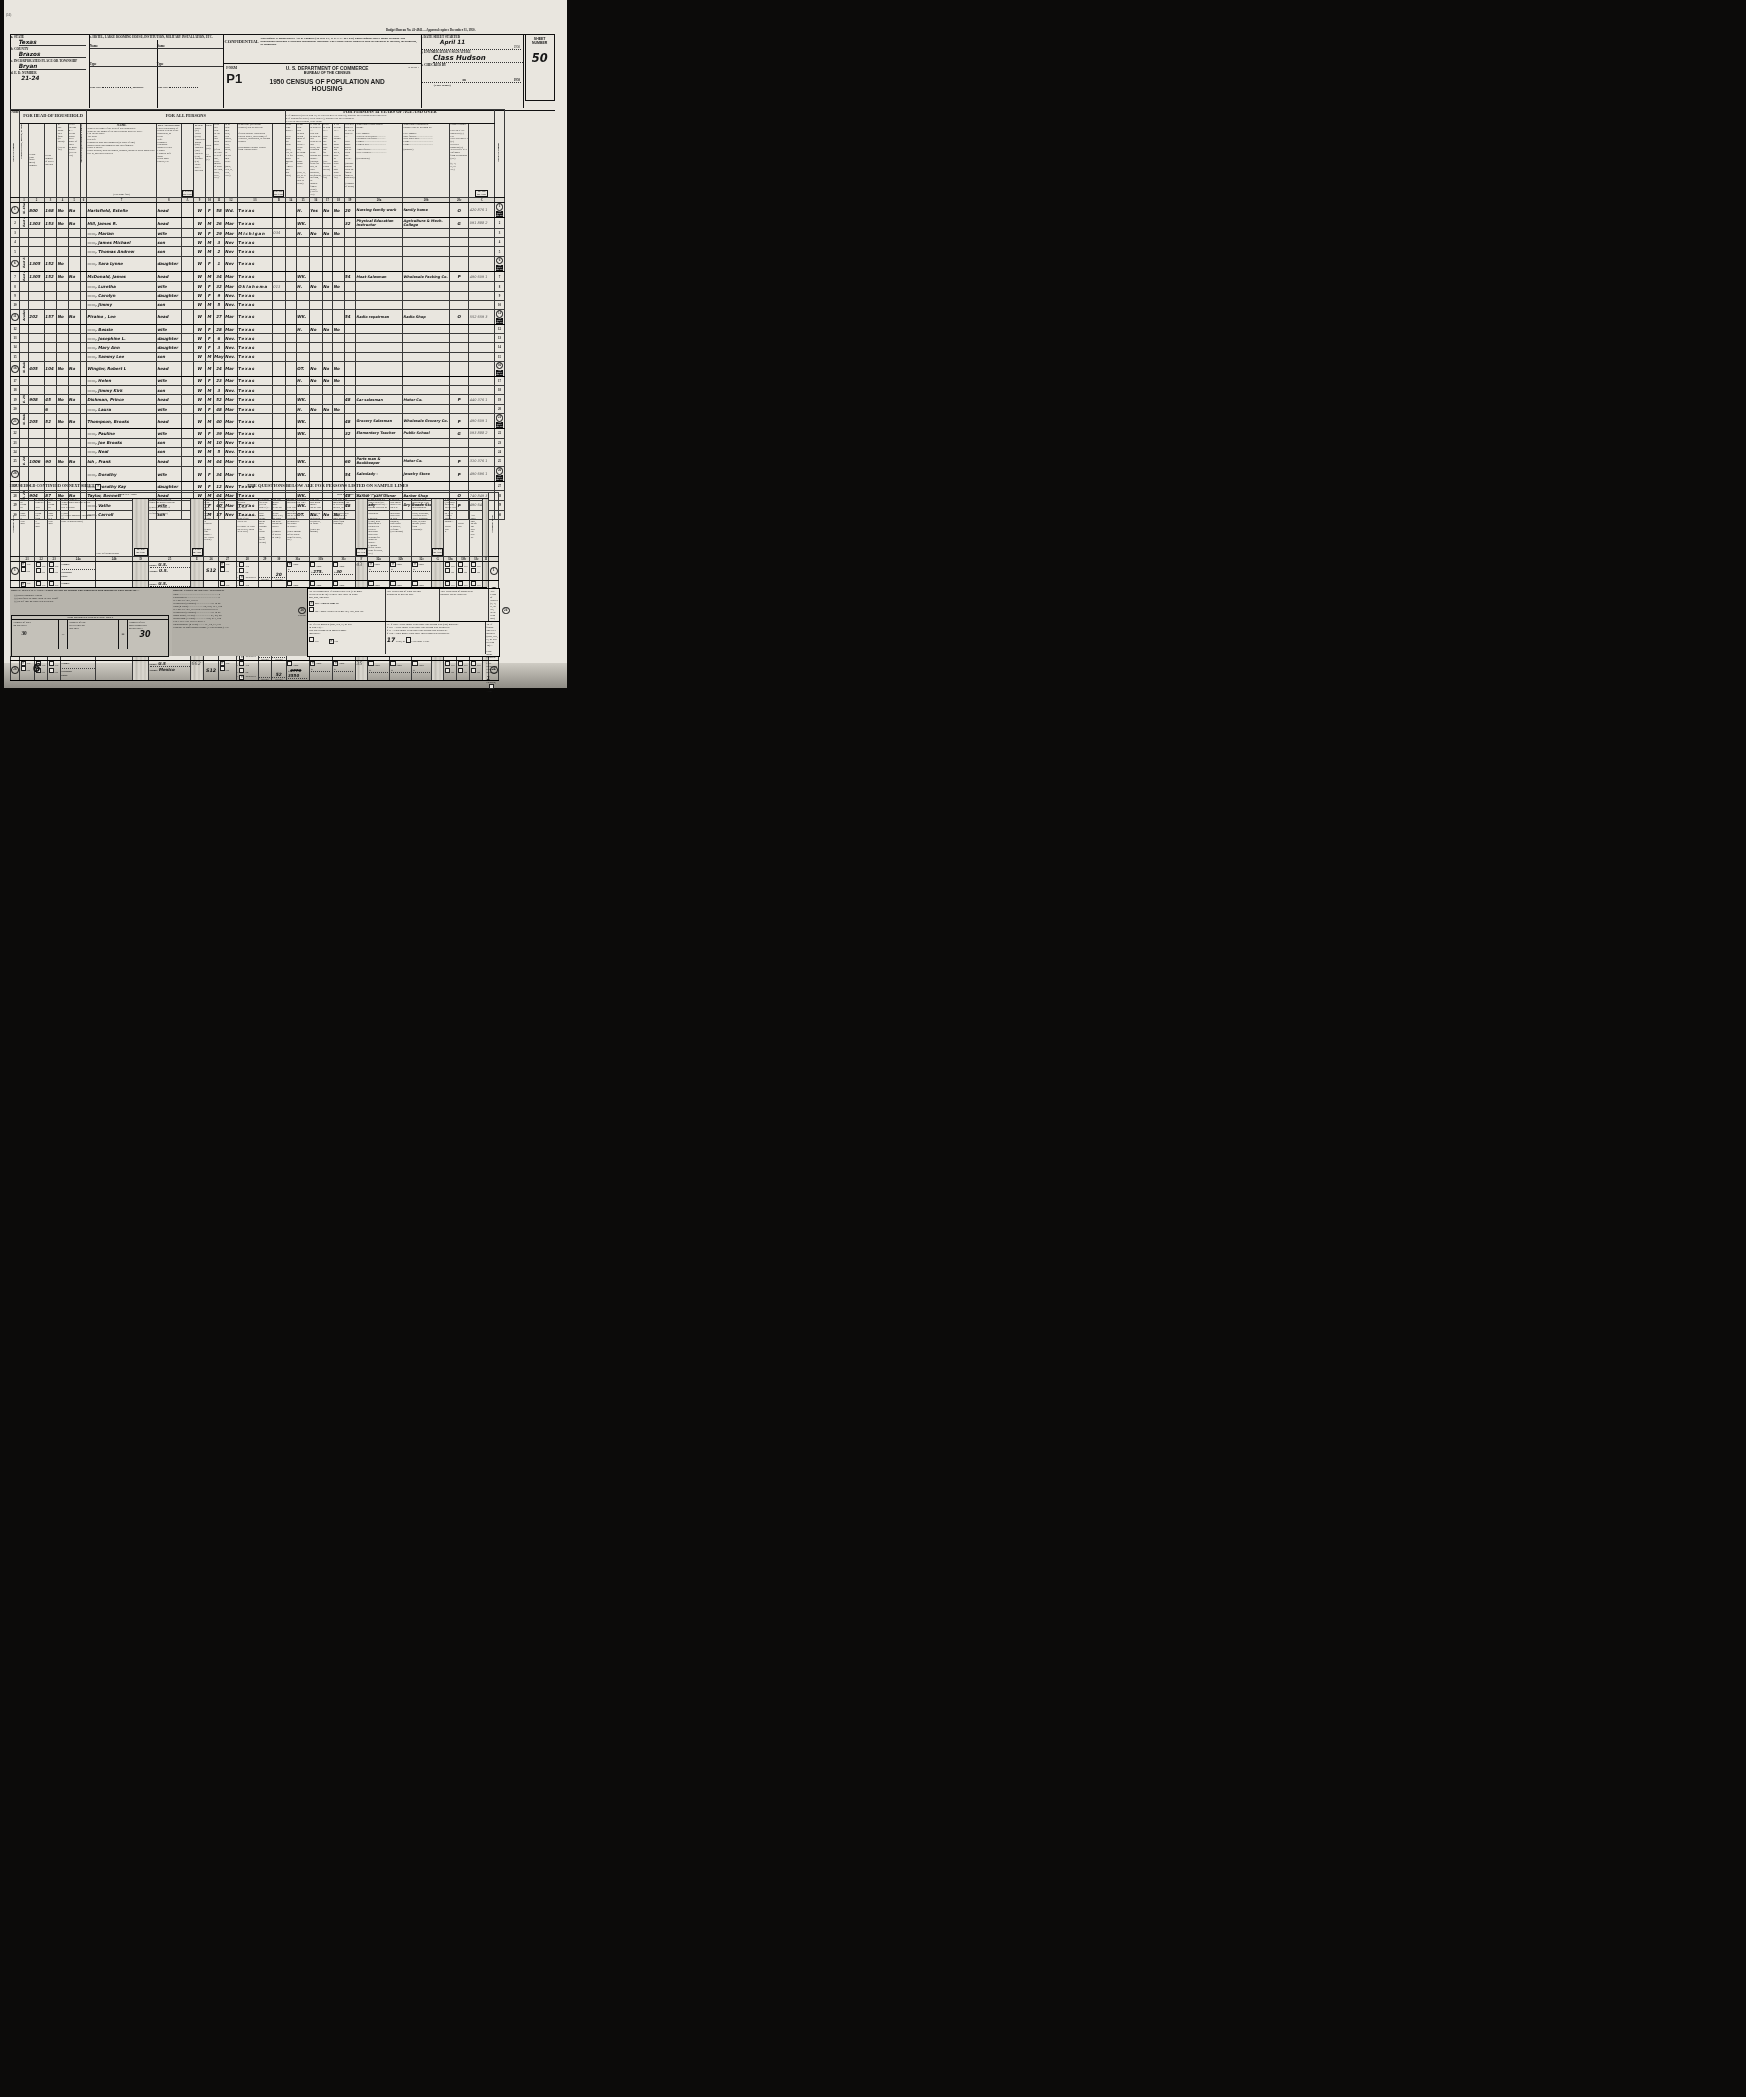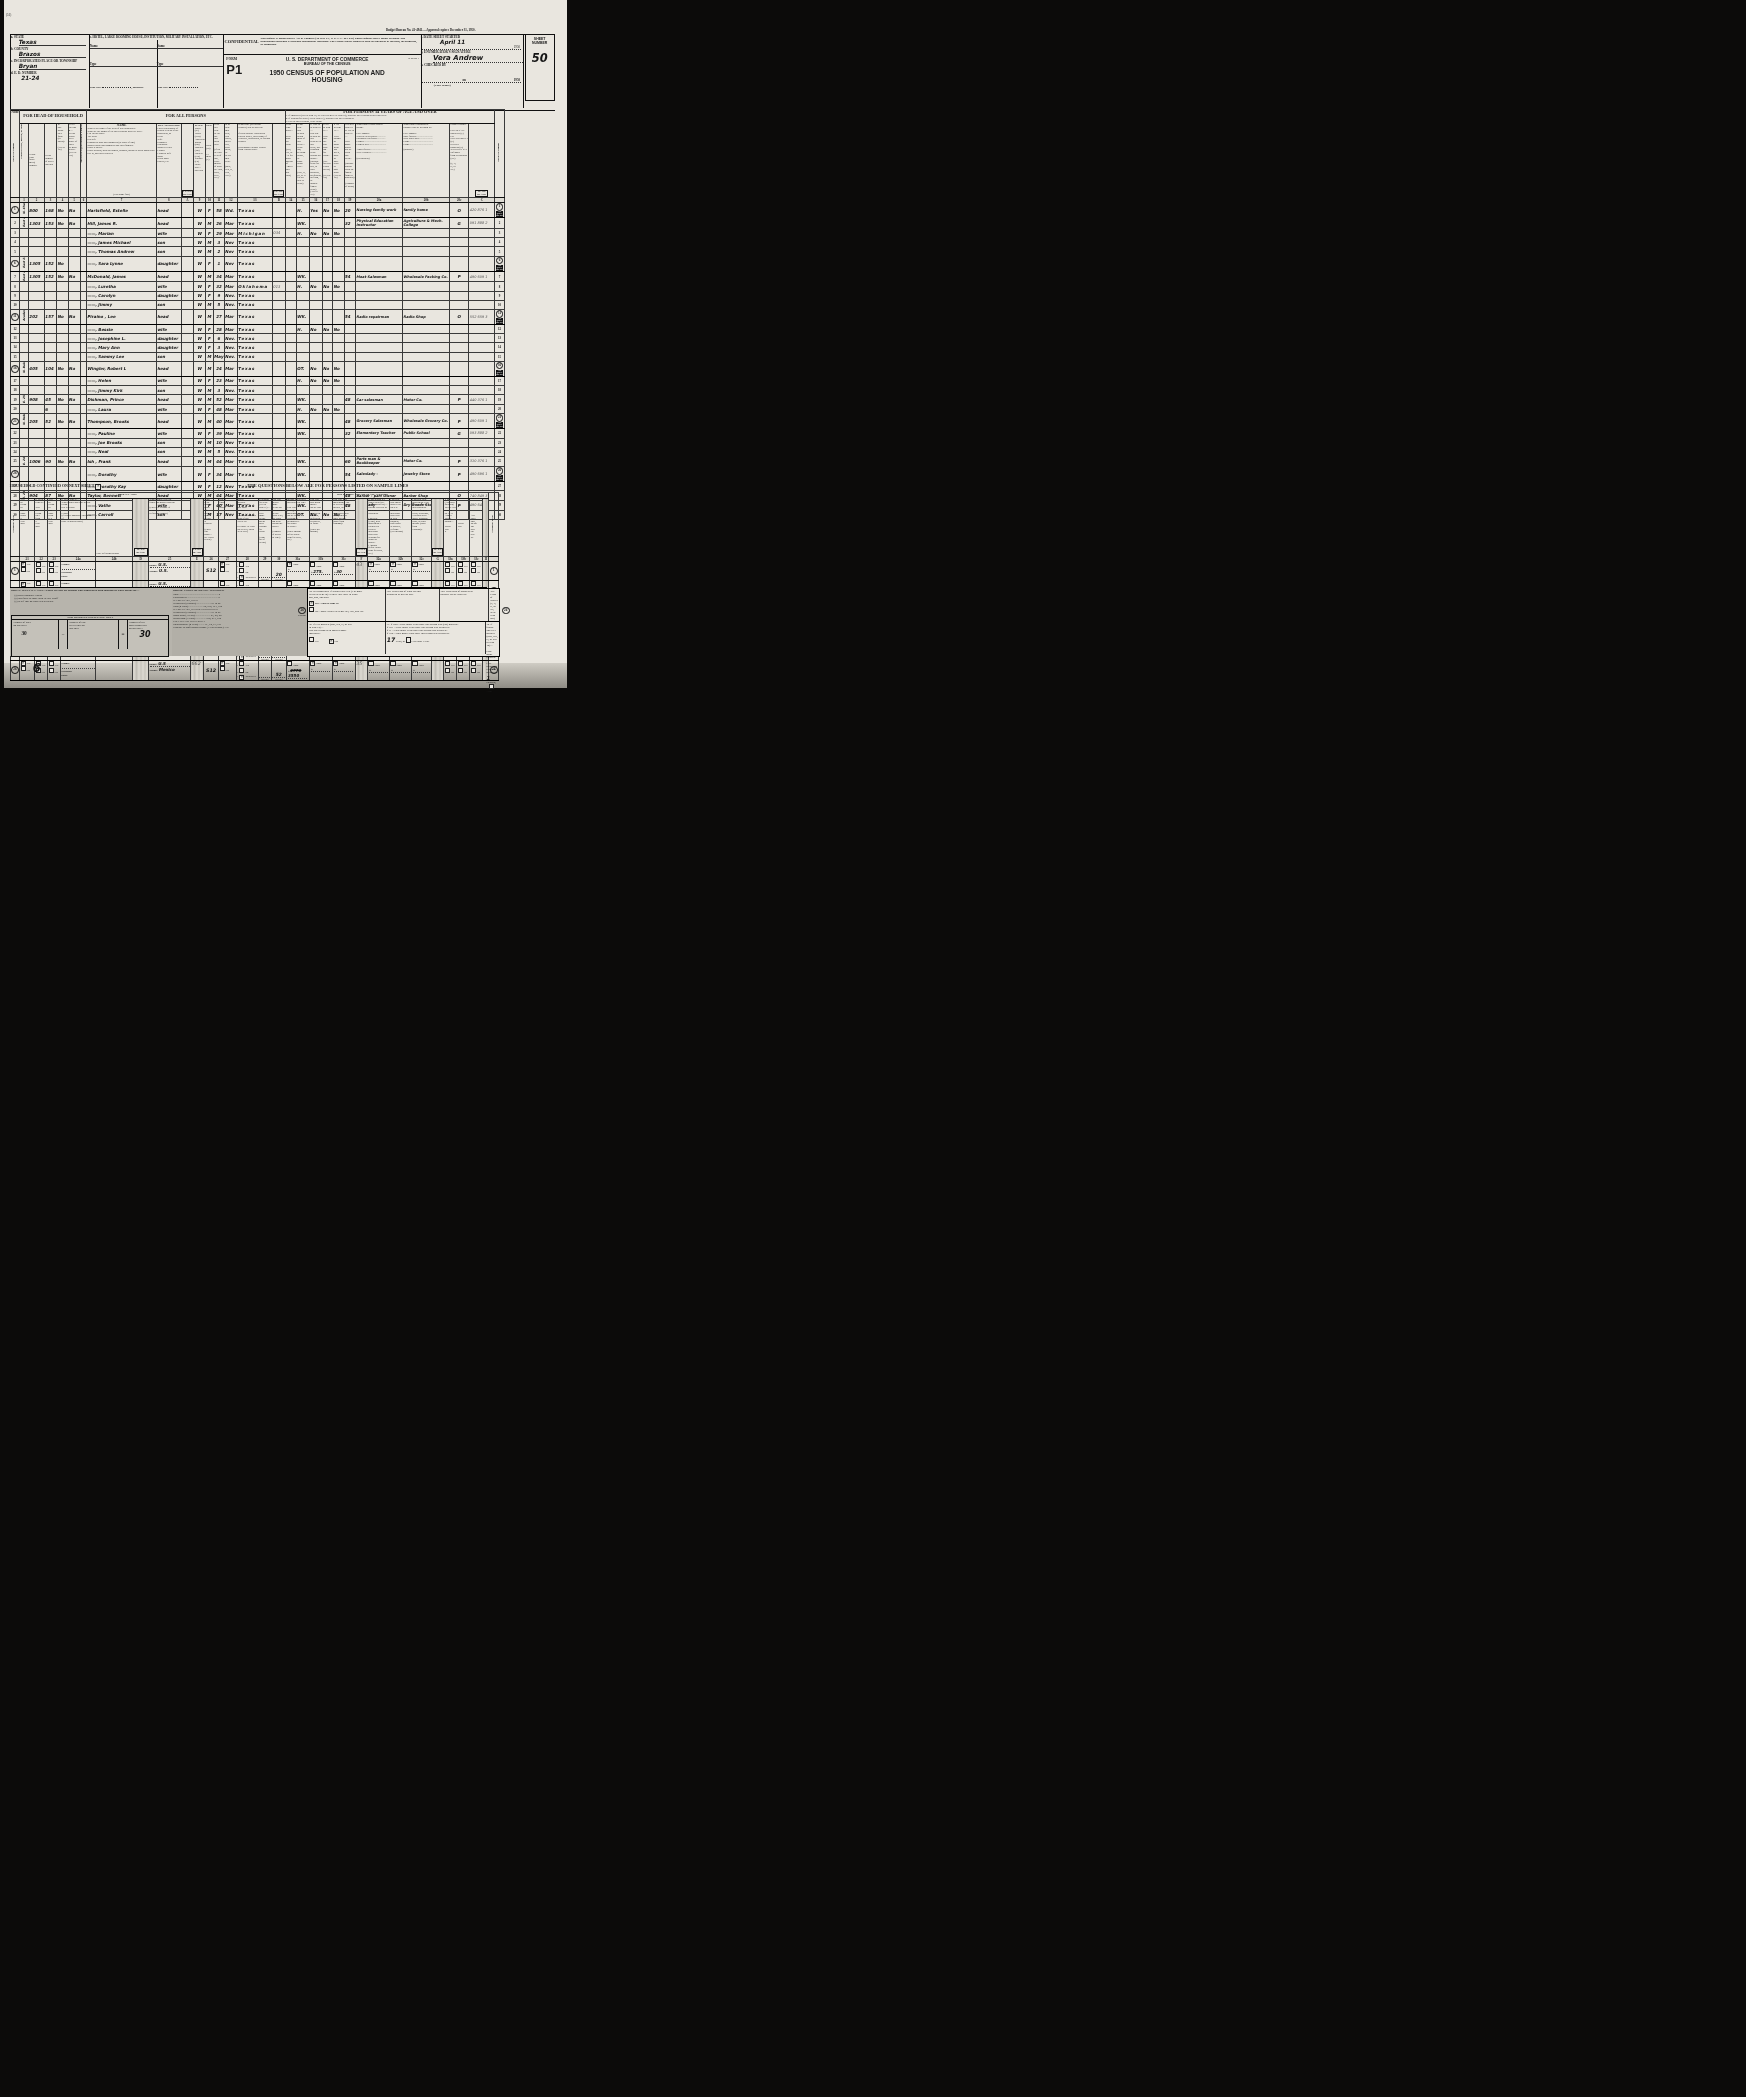--- a/index.html
+++ b/index.html
@@ -99,40 +99,40 @@
          <span style="display:inline-block;width:12.3px;border-bottom:0.4px dotted #333;"></span>
        </div>
      </div>
    </div>
 
    <div class="hbox" style="left:213px;top:0;width:198px;height:73px;border-right:0.4px solid #111;">
      <div style="display:flex;gap:1.8px;padding:1.8px 0.9px 0 0.9px;">
        <div style="font-weight:bold;font-size:4.4px;white-space:nowrap;margin-top:2.6px;">CONFIDENTIAL</div>
        <div style="font-size:2.8px;font-weight:bold;">This inquiry is authorized by Act of Congress (46 Stat. 21; 13 U. S. C. 201-218) which requires that a report be made. The information furnished is accorded confidential treatment.  The Census report cannot be used for purposes of taxation, investigation, or regulation.</div>
      </div>
-     <div style="border-top:0.7px solid #111;margin-top:8px;position:relative;height:44px;">
+     <div style="border-top:0.7px solid #111;margin-top:17px;position:relative;height:44px;">
        <div style="position:absolute;left:2.6px;top:1.8px;font-size:3.5px;font-weight:bold;">FORM</div>
        <div style="position:absolute;left:2.6px;top:7px;font-size:13px;font-weight:bold;font-family:'Liberation Sans',sans-serif;">P1</div>
        <div style="position:absolute;left:31px;top:2.6px;width:145px;text-align:center;">
          <div style="font-size:4.8px;font-weight:bold;font-family:'Liberation Sans',sans-serif;">U. S. DEPARTMENT OF COMMERCE</div>
          <div style="font-size:3.7px;font-weight:bold;font-family:'Liberation Sans',sans-serif;">BUREAU OF THE CENSUS</div>
          <div style="font-size:6.6px;font-weight:bold;font-family:'Liberation Sans',sans-serif;margin-top:2.6px;">1950 CENSUS OF POPULATION AND HOUSING</div>
        </div>
        <div style="position:absolute;right:1.8px;top:1.8px;font-size:2.4px;">16  59925-1</div>
      </div>
    </div>
 
    <div class="hbox" style="left:410px;top:0;width:103px;height:73px;border-right:0.9px solid #111;">
      <div class="lbl">f. DATE SHEET STARTED</div>
      <div style="position:relative;border-bottom:0.4px dotted #333;height:9.7px;margin:0 1.8px;">
         <span class="hw" style="font-size:5.7px;margin-left:17.6px;">April 11</span>
         <span style="position:absolute;right:0.9px;bottom:0;font-size:3.1px;">, 1950</span>
      </div>
      <div class="lbl">g. ENUMERATOR'S SIGNATURE</div>
-     <div class="hw" style="font-size:7px;margin-left:12.3px;border-bottom:0.4px dotted #333;">Vera Andrew</div>
+     <div class="hw" style="font-size:7px;margin-left:12.3px;border-bottom:0.4px dotted #333;">Class Hudson</div>
      <div class="lbl">h. CHECKED BY</div>
      <div style="position:relative;height:15px;margin:0 1.8px;border-bottom:0.4px dotted #333;">
         <span style="position:absolute;left:40px;bottom:0;font-size:3.1px;font-weight:bold;">on</span>
         <span style="position:absolute;right:0.9px;bottom:0;font-size:3.1px;font-weight:bold;">1950</span>
      </div>
      <div style="font-size:2.9px;font-weight:bold;margin-left:13px;">(Crew leader)</div>
    </div>
 
    <div class="hbox" style="left:514px;top:0;width:30px;height:66px;border:0.9px solid #111;border-top:none;text-align:center;">
      <div class="pre" style="font-size:3.5px;font-weight:bold;font-family:'Liberation Sans',sans-serif;margin-top:1.8px;">SHEET

